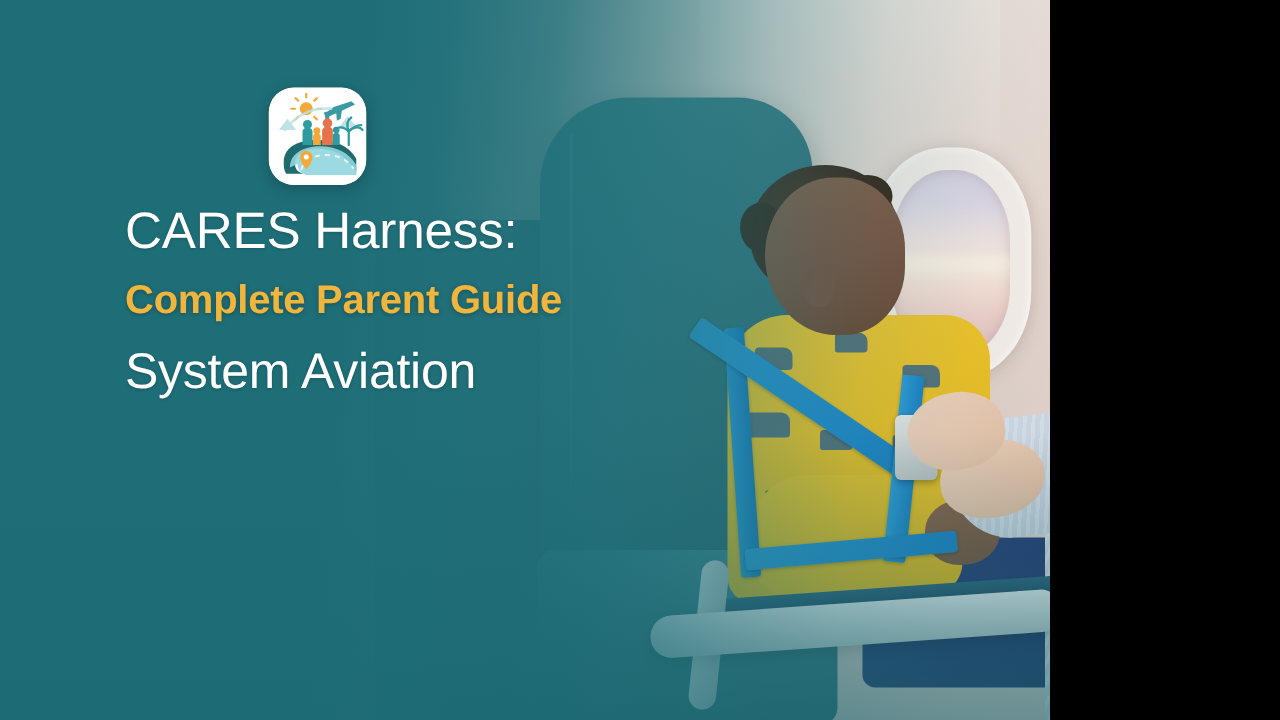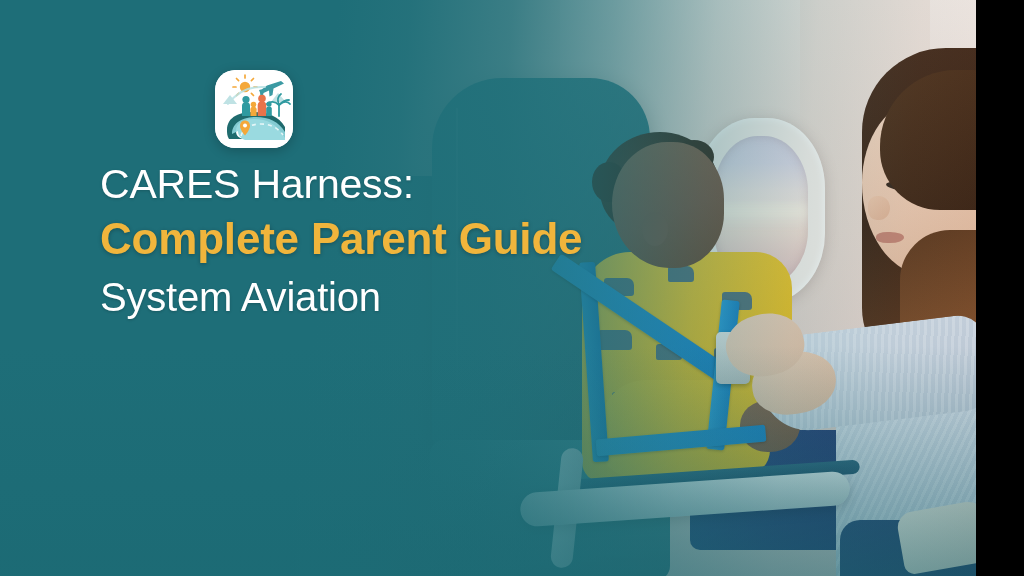--- a/index.html
+++ b/index.html
@@ -1,21 +1,21 @@
 <!DOCTYPE html>
 <html><head>
 <meta charset="utf-8">
 <style>
   * { margin:0; padding:0; box-sizing:border-box; }
   html,body { width:1024px; height:576px; overflow:hidden; background:#000; }
   body { font-family:"Liberation Sans", sans-serif; }
 
   #hero {
     position:relative;
-    width:976px; height:576px;
+    width:840px; height:576px;
     overflow:hidden;
     background:#7f1d1d;
   }
 
   
   #photo {
     position:absolute; inset:0;
     background:
       linear-gradient(180deg,#e9ddd6 0%, #e3d4cc 40%, #dcccc6 70%, #cbbdb8 100%);
   }
@@ -245,21 +245,21 @@
   #headline {
     position:absolute; left:100px; top:158px;
     width:580px;
   }
   .hl-line { display:block; white-space:nowrap; letter-spacing:-.2px; }
   .hl-1 {
     color:#ffffff; font-size:41px; font-weight:400; line-height:52px;
     text-shadow:0 1px 3px rgba(0,0,0,.18);
   }
   .hl-2, .hl-3 {
-    color:#f0b53c; font-size:44px; font-weight:700; line-height:58px;
+    color:#f0b53c; font-size:32px; font-weight:700; line-height:58px;
     text-shadow:0 1px 4px rgba(0,0,0,.28);
   }
   .hl-4 {
     color:#ffffff; font-size:40px; font-weight:400; line-height:58px;
     text-shadow:0 1px 3px rgba(0,0,0,.20);
   }
   .hl-5 {
     color:#ffffff; font-size:40px; font-weight:400; line-height:62px;
     text-shadow:0 1px 3px rgba(0,0,0,.20);
   }

